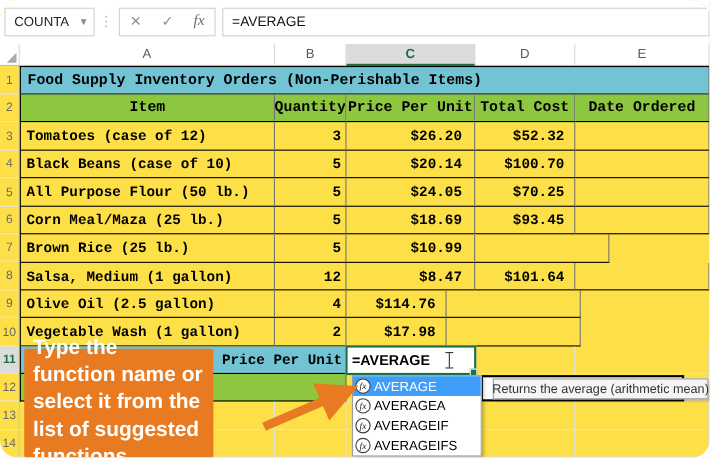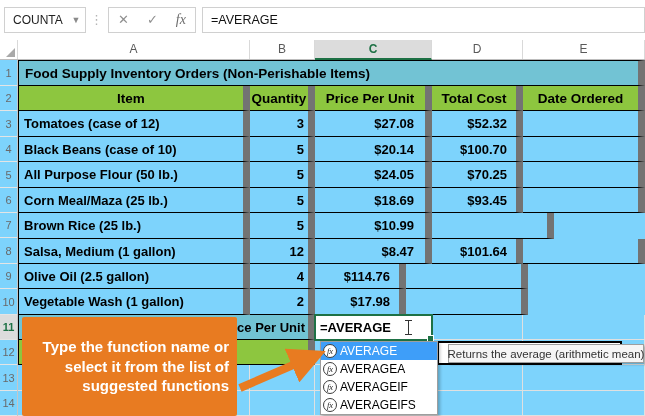--- a/index.html
+++ b/index.html
@@ -1,17 +1,17 @@
 <!DOCTYPE html>
 <html><head>
 <meta charset="utf-8">
 <style>
   html,body{margin:0;padding:0;background:#fff;}
-  #app{position:relative;width:645px;height:416px;background:#7dd3fc;
-       font-family:"Liberation Sans","DejaVu Sans",sans-serif;overflow:hidden;}
+  #app{position:relative;width:645px;height:416px;background:#fde047;
+       font-family:"Liberation Sans","DejaVu Sans",sans-serif;overflow:hidden;border-radius:16px;}
 
   
   .topbar{position:absolute;left:0;top:0;width:645px;height:40px;background:#fff;}
   .namebox{position:absolute;left:4px;top:7px;width:82px;height:26px;border:1px solid #d0d0d0;
            display:flex;align-items:center;box-sizing:border-box;}
   .namebox .nb-text{flex:1;padding-left:8px;font-size:12px;color:#222;}
   .namebox .nb-arrow{width:18px;text-align:center;color:#8a8a8a;font-size:9px;}
   .topdots{position:absolute;left:90px;top:8px;width:12px;height:24px;color:#b5b5b5;
            font-size:13px;line-height:24px;text-align:center;}
   .fbtns{position:absolute;left:108px;top:7px;width:88px;height:26px;border:1px solid #d0d0d0;
@@ -37,21 +37,21 @@
   .gutter{position:absolute;left:0;top:60px;width:18px;height:356px;border-right:1px solid #c6c6c6;box-sizing:border-box;}
   .rn{width:17px;text-align:center;font-size:11px;color:#696969;border-bottom:1px solid #e4e4e4;
       box-sizing:border-box;display:flex;align-items:center;justify-content:center;}
   .rn.sel{background:#dcdcdc;color:#1e7145;font-weight:bold;}
 
   
   .cells{position:absolute;left:18px;top:60px;width:627px;height:356px;}
   .srow{display:flex;box-sizing:border-box;}
   .c{box-sizing:border-box;overflow:hidden;white-space:nowrap;font-size:13px;font-weight:bold;color:#000;
      display:flex;align-items:center;}
-  .bb{border-right:7px solid #737373;border-bottom:1px solid #000;}
+  .bb{border-right:1px solid #737373;border-bottom:1px solid #000;font-family:Liberation Mono, monospace;}
   .bl{border-left:1px solid #000;}
   .bt{border-top:1px solid #000;}
   .w-a{width:232px;} .w-b{width:65px;} .w-c{width:117px;} .w-d{width:91px;} .w-e{width:122px;}
   .ti{background:#72c3d4;padding-left:6px;font-size:13.5px;}
   .hd{background:#8dc63f;justify-content:center;font-size:13.5px;}
   .left{padding-left:5px;}
   .num{justify-content:flex-end;padding-right:4px;}
   .cur{justify-content:flex-end;padding-right:11px;}
   .cur2{justify-content:flex-end;padding-right:9px;}
   .lite{border-right:1px solid #e0e0e0;border-bottom:1px solid #e0e0e0;font-weight:normal;}
@@ -78,23 +78,23 @@
   .ditem.sel{background:#3e9ef9;color:#fff;}
   .fxcirc{width:12px;height:12px;border:1px solid #3c3c3c;border-radius:50%;margin:0 3px 0 2px;
           display:flex;align-items:center;justify-content:center;flex:none;
           font-family:"Liberation Serif","DejaVu Serif",serif;font-style:italic;font-size:8.5px;color:#222;background:#fff;}
   
   .tooltip{position:absolute;left:430px;top:284px;width:196px;height:19px;background:#f5f5f5;
            border:1px solid #9e9e9e;box-shadow:2px 2px 2px rgba(0,0,0,.2);z-index:9;box-sizing:border-box;
            font-size:11.5px;color:#333;display:flex;align-items:center;justify-content:center;white-space:nowrap;}
 
   
-  .callout{position:absolute;left:4px;top:257px;width:215px;height:99px;background:#e87b21;border-radius:2px;
-           z-index:10;display:flex;align-items:center;justify-content:center;text-align:right;
-           color:#fff;font-weight:bold;font-size:15px;line-height:1.3;padding:0 8px;box-sizing:border-box;}
+  .callout{position:absolute;left:4px;top:257px;width:172px;height:99px;background:#e87b21;border-radius:2px;
+           z-index:10;display:flex;align-items:center;justify-content:center;text-align:left;
+           color:#fff;font-weight:bold;font-size:19px;line-height:1.3;padding:0 8px;box-sizing:border-box;}
   .arrowsvg{position:absolute;left:210px;top:278px;z-index:11;}
 </style>
 </head>
 <body>
 
 <div id="app">
 
   <div class="topbar">
     <div class="namebox">
       <span class="nb-text">COUNTA</span>
@@ -147,21 +147,21 @@
       <div class="c hd bb bl w-a">Item</div>
       <div class="c hd bb w-b">Quantity</div>
       <div class="c hd bb w-c">Price Per Unit</div>
       <div class="c hd bb w-d">Total Cost</div>
       <div class="c hd bb w-e">Date Ordered</div>
     </div>
 
     <div class="srow" style="height:26px">
       <div class="c bb bl w-a left">Tomatoes (case of 12)</div>
       <div class="c bb w-b num">3</div>
-      <div class="c bb w-c cur">$27.08</div>
+      <div class="c bb w-c cur">$26.20</div>
       <div class="c bb w-d cur2">$52.32</div>
       <div class="c bb w-e"></div>
     </div>
     <div class="srow" style="height:25px">
       <div class="c bb bl w-a left">Black Beans (case of 10)</div>
       <div class="c bb w-b num">5</div>
       <div class="c bb w-c cur">$20.14</div>
       <div class="c bb w-d cur2">$100.70</div>
       <div class="c bb w-e"></div>
     </div>

